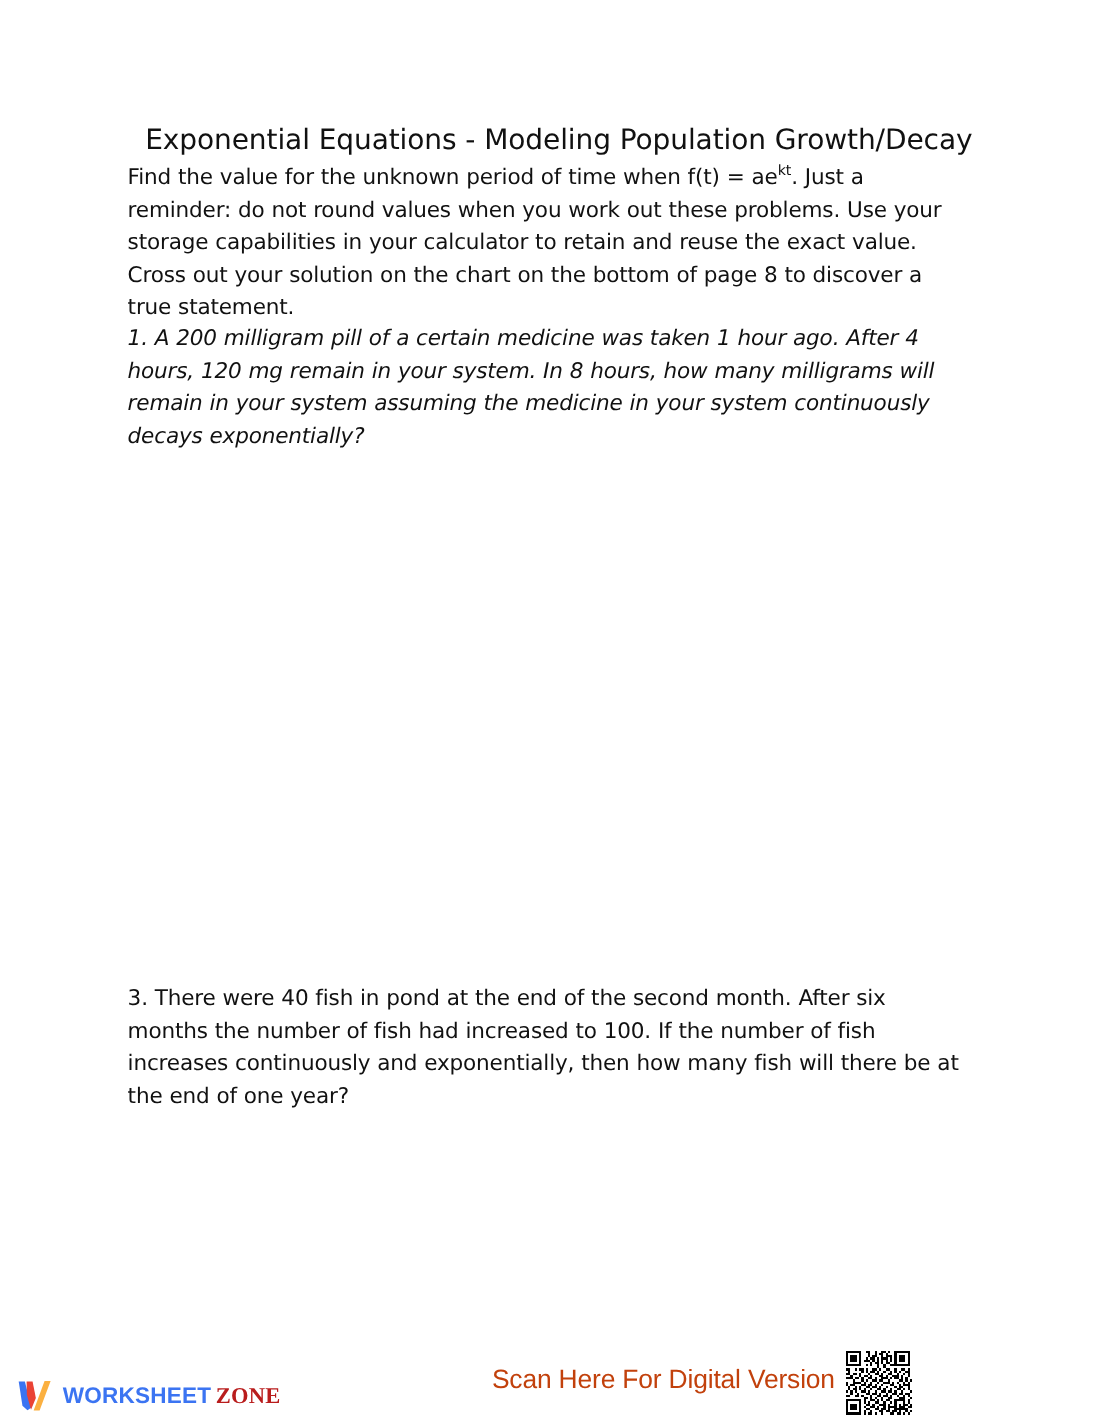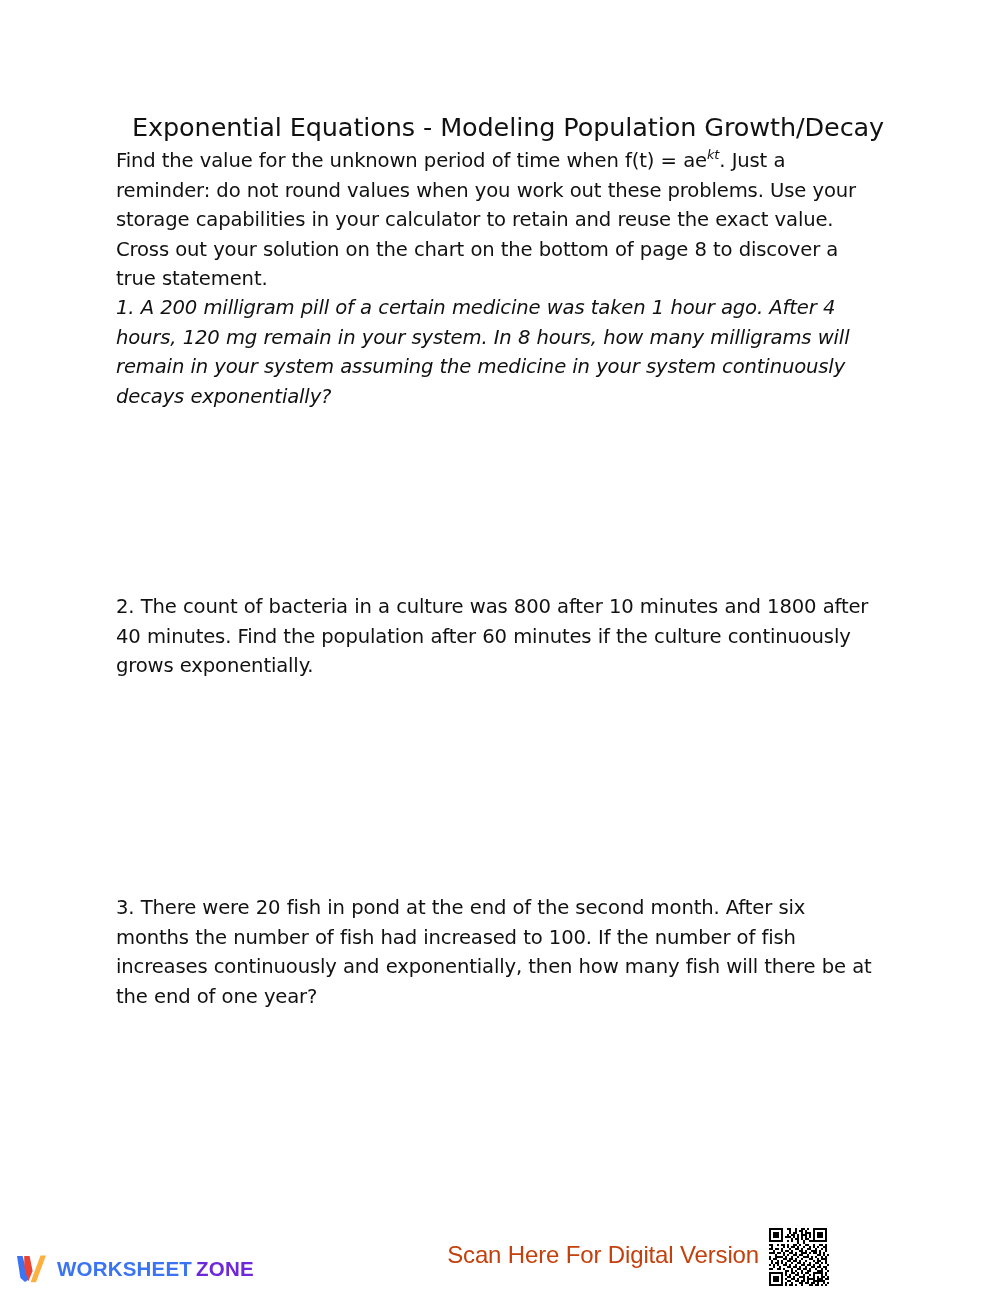--- a/index.html
+++ b/index.html
@@ -69,21 +69,20 @@
 
   #problem-1 { top: 293px; font-style: italic; }
   #problem-2 { top: 592px; }
   #problem-3 { top: 893px; }
 
   sup.exp {
     font-size: 0.66em;
     vertical-align: super;
     line-height: 0;
     letter-spacing: -0.1px;
-    font-style: italic;
   }
 
   .answer-space {
     display: block;
   }
 
   
   .footer {
     position: absolute;
     left: 0;
@@ -113,21 +112,21 @@
     font-family: "Liberation Sans", sans-serif;
     font-size: 20.5px;
     font-weight: 700;
     letter-spacing: 0.2px;
     line-height: 1;
     white-space: nowrap;
     display: flex;
     align-items: baseline;
   }
   .brand-worksheet { color: #3b74f2; }
-  .brand-zone { color: #6d28d9; margin-left: 4px; }
+  .brand-zone { color: #b91c1c; margin-left: 4px; font-family: Liberation Serif, serif; }
 
   .scan-group {
     position: absolute;
     right: 5px;
     bottom: 4px;
     display: flex;
     align-items: center;
     gap: 6px;
   }
 
@@ -158,27 +157,23 @@
     <h1 class="worksheet-title">Exponential Equations - Modeling Population Growth/Decay</h1>
 
     <p class="body-text intro"><span>Find the value for the unknown period of time when f(t) = ae</span><sup class="exp">kt</sup><span>.  Just a reminder: do not round values when you work out these problems.  Use your storage capabilities in your calculator to retain and reuse the exact value.  Cross out your solution on the chart on the bottom of page 8 to discover a true statement.</span></p>
   </div>
 
   <div class="problem" id="problem-1">
     <p class="body-text">1.  A 200 milligram pill of a certain medicine was taken 1 hour ago.  After 4 hours, 120 mg remain in your system.  In 8 hours, how many milligrams will remain in your system assuming the medicine in your system continuously decays exponentially?</p>
     <div class="answer-space"></div>
   </div>
 
-  <div class="problem" id="problem-2">
-    <p class="body-text">2.  The count of bacteria in a culture was 800 after 10 minutes and 1800 after 40 minutes.  Find the population after 60 minutes if the culture continuously grows exponentially.</p>
-    <div class="answer-space"></div>
-  </div>
 
   <div class="problem" id="problem-3">
-    <p class="body-text">3.  There were 20 fish in pond at the end of the second month. After six months the number of fish had increased to 100.  If the number of fish increases continuously and exponentially, then how many fish will there be at the end of one year?</p>
+    <p class="body-text">3.  There were 40 fish in pond at the end of the second month. After six months the number of fish had increased to 100.  If the number of fish increases continuously and exponentially, then how many fish will there be at the end of one year?</p>
     <div class="answer-space"></div>
   </div>
 
   <div class="footer">
 
     <div class="brand">
       <svg class="brand-mark" viewBox="0 0 34 30">
         <path d="M2.0 2.0 L7.6 2.0 L13.6 25.5 L10.0 28.0 L5.4 24.0 Z" fill="#3b74f2"></path>
         <path d="M9.2 2.0 L14.6 2.0 L17.6 17.0 L13.2 27.6 L9.4 14.0 Z" fill="#ea4335"></path>
         <path d="M25.5 1.5 L31.0 1.5 L21.0 28.3 L15.6 28.3 Z" fill="#fbb040"></path>

